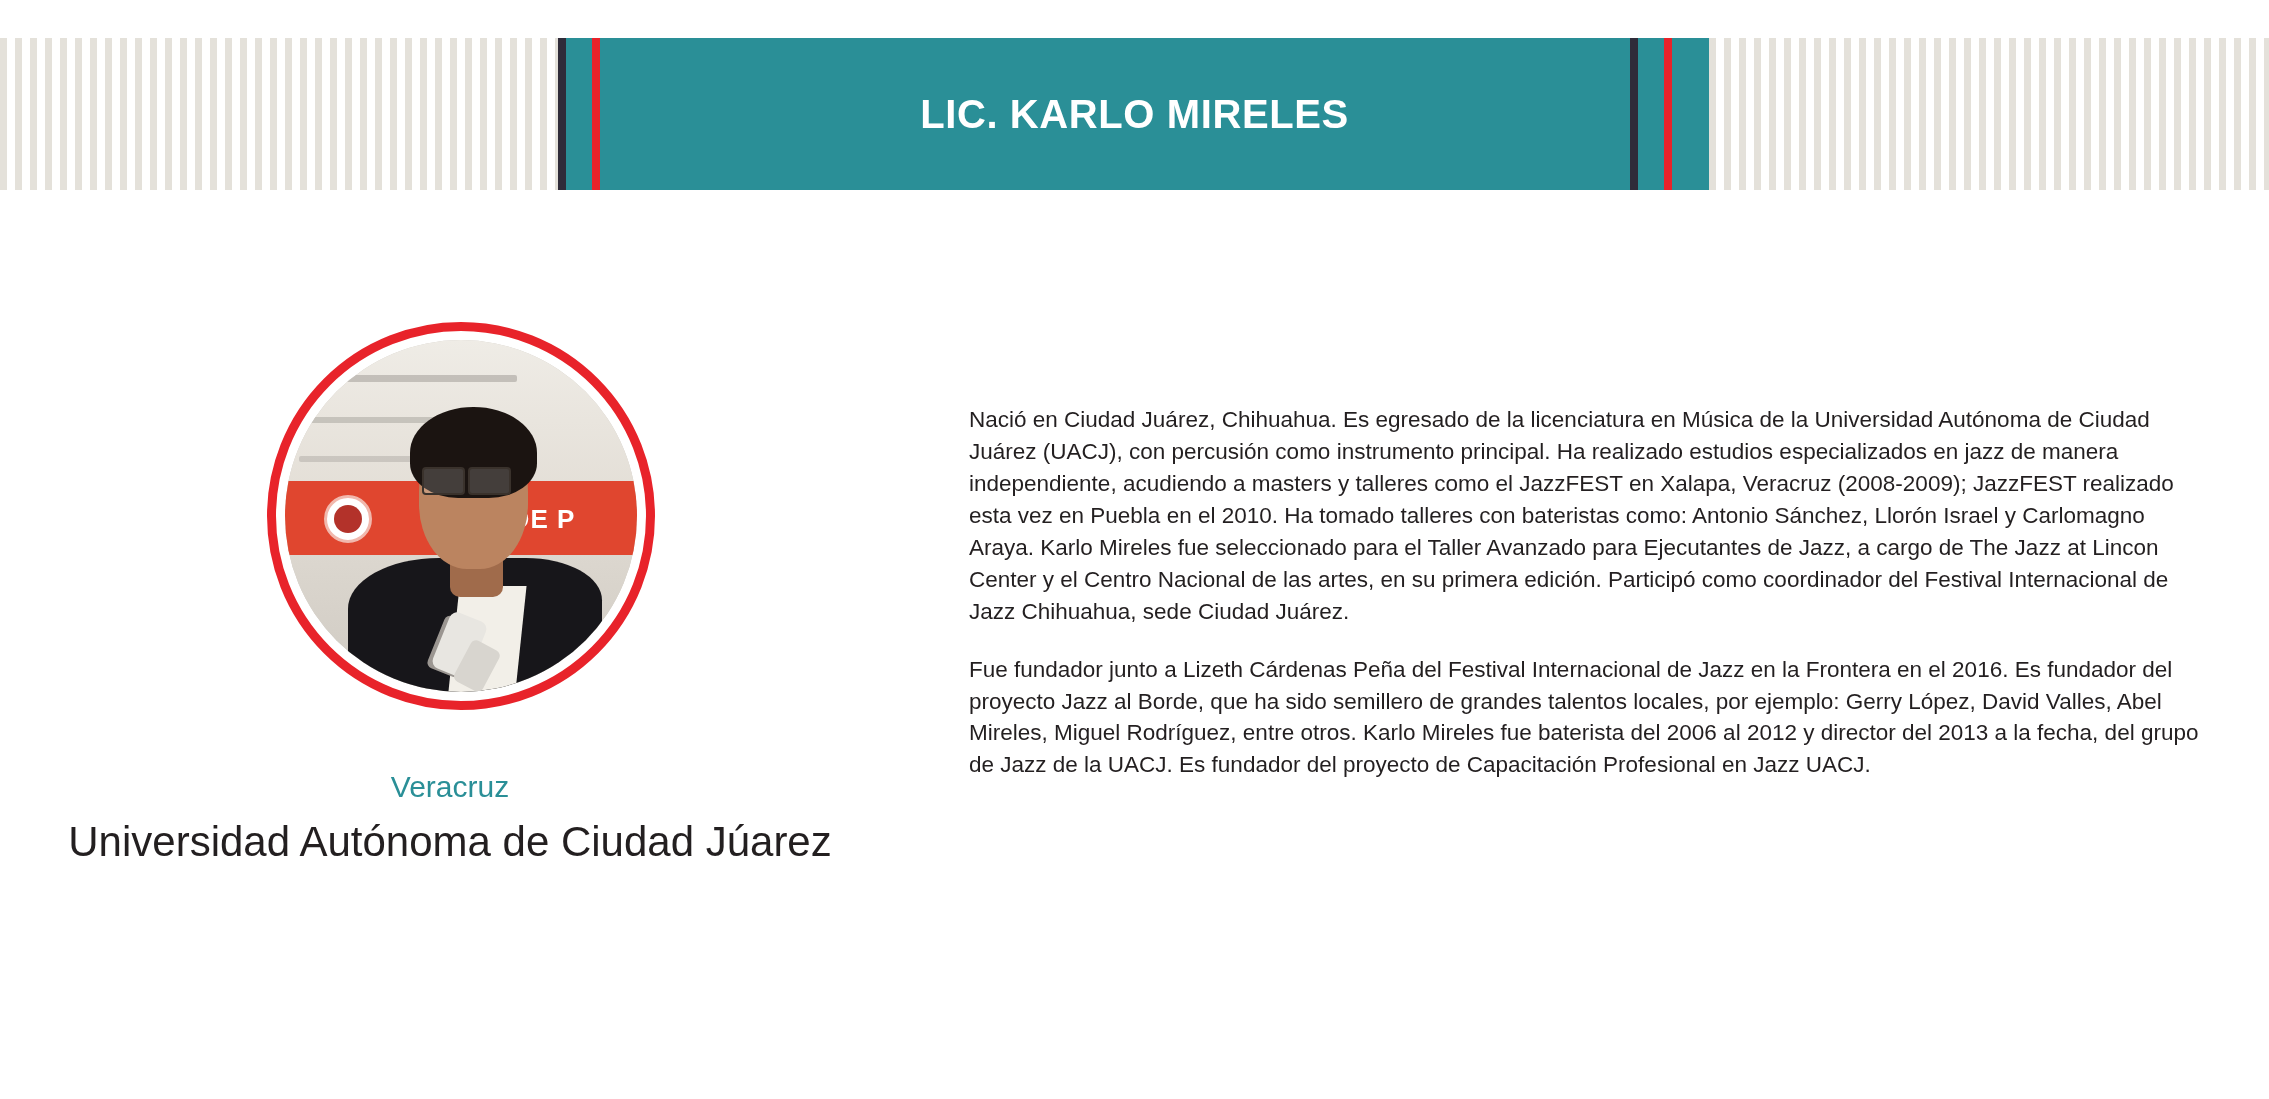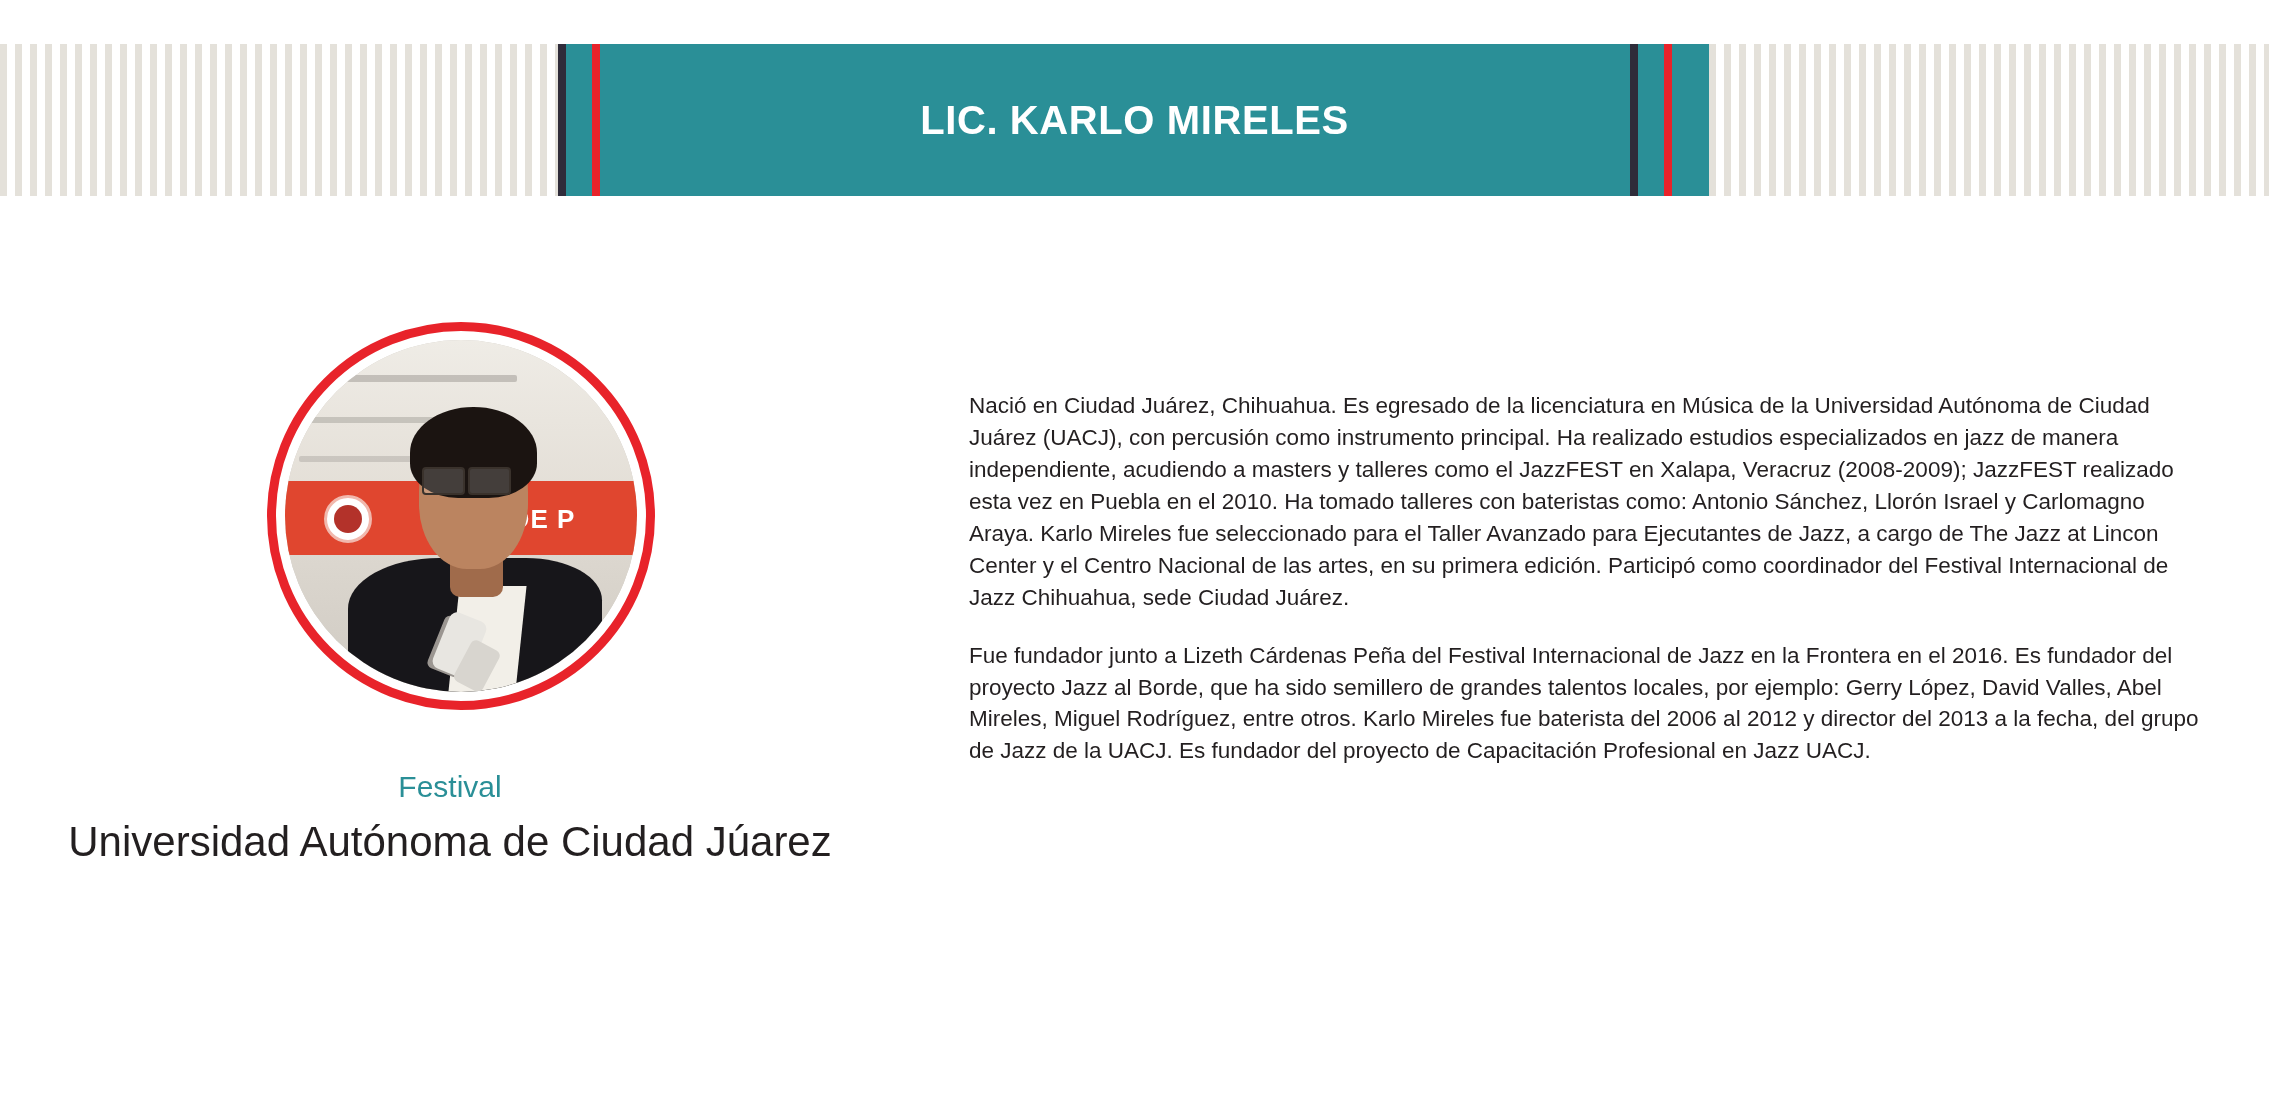--- a/index.html
+++ b/index.html
@@ -13,21 +13,21 @@
     font-family: "Liberation Sans", sans-serif;
     color: #231f20;
     overflow: hidden;
     position: relative;
   }
 
   
   .banner {
     position: absolute;
     left: 0;
-    top: 44px;
+    top: 38px;
     width: 2269px;
     height: 188px;
   }
   
   .wave-band {
     position: absolute;
     top: 0;
     height: 152px;
     background-repeat: repeat-x;
     background-color: #ffffff;
@@ -230,21 +230,21 @@
     width: 900px;
     text-align: center;
     color: #231f20;
     font-size: 42px;
   }
 
   
   .bio {
     position: absolute;
     left: 969px;
-    top: 390px;
+    top: 404px;
     width: 1240px;
   }
   .bio p {
     margin: 0 0 26px 0;
     font-size: 22.5px;
     line-height: 1.42;
     color: #231f20;
     text-align: left;
   }
   .bio p:last-child { margin-bottom: 16px; }
@@ -292,19 +292,19 @@
       <div class="ph-head"></div>
       <div class="ph-hair"></div>
       <div class="ph-glasses-l"></div>
       <div class="ph-glasses-r"></div>
       <div class="ph-mic"></div>
       <div class="ph-mic2"></div>
     </div>
   </div>
 </div>
 
-<div class="role-label">Festival</div>
+<div class="role-label">Veracruz</div>
 <div class="affiliation-label">Universidad Autónoma de Ciudad Júarez</div>
 
 <div class="bio">
   <p>Nació en Ciudad Juárez, Chihuahua. Es egresado de la licenciatura en Música de la Universidad Autónoma de Ciudad Juárez (UACJ), con percusión como instrumento principal. Ha realizado estudios especializados en jazz de manera independiente, acudiendo a masters y talleres como el JazzFEST en Xalapa, Veracruz (2008-2009); JazzFEST realizado esta vez en Puebla en el 2010. Ha tomado talleres con bateristas como: Antonio Sánchez, Llorón Israel y Carlomagno Araya. Karlo Mireles fue seleccionado para el Taller Avanzado para Ejecutantes de Jazz, a cargo de The Jazz at Lincon Center y el Centro Nacional de las artes, en su primera edición. Participó como coordinador del Festival Internacional de Jazz Chihuahua, sede Ciudad Juárez.</p>
   <p>Fue fundador junto a Lizeth Cárdenas Peña del Festival Internacional de Jazz en la Frontera en el 2016. Es fundador del proyecto Jazz al Borde, que ha sido semillero de grandes talentos locales, por ejemplo: Gerry López, David Valles, Abel Mireles, Miguel Rodríguez, entre otros. Karlo Mireles fue baterista del 2006 al 2012 y director del 2013 a la fecha, del grupo de Jazz de la UACJ. Es fundador del proyecto de Capacitación Profesional en Jazz UACJ.</p>
 </div>
 
 </body></html>

